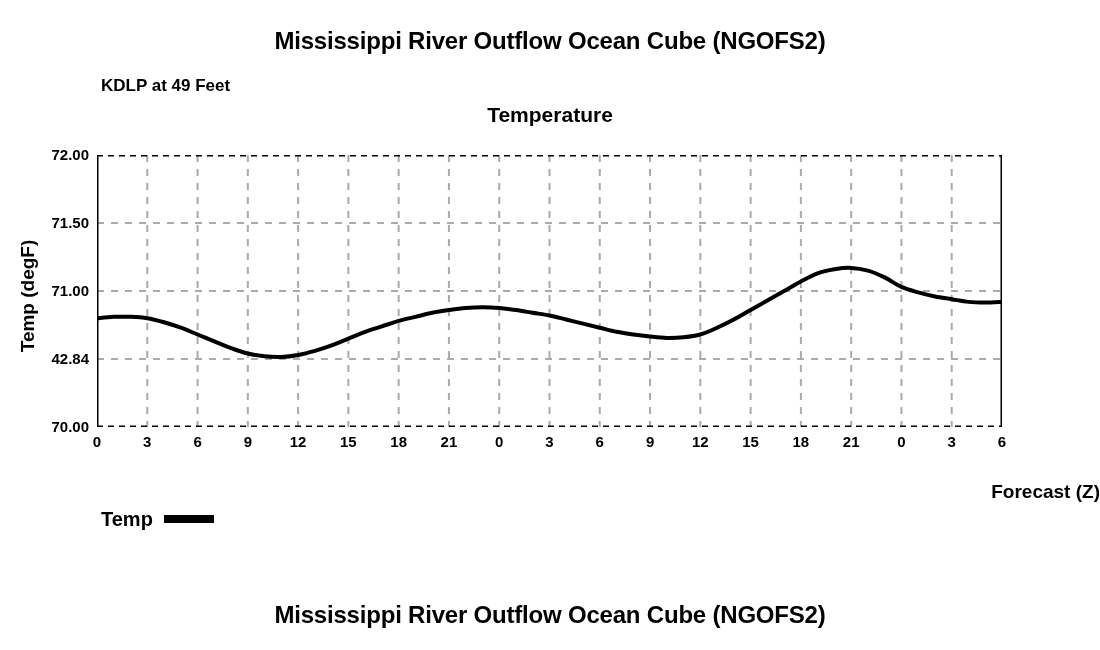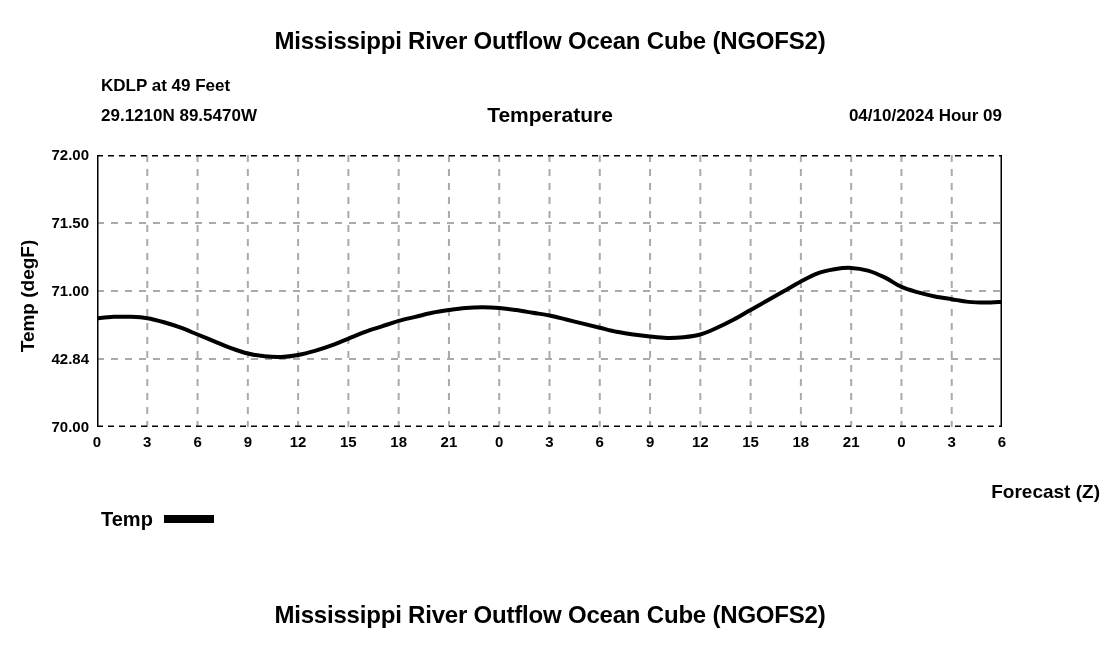--- a/index.html
+++ b/index.html
@@ -77,23 +77,21 @@
   #legend-swatch{width:50px;height:8px;background:#000000;}
 </style>
 </head>
 <body>
 
 <div class="page">
 
   <div id="title-top">Mississippi River Outflow Ocean Cube (NGOFS2)</div>
 
   <div id="station-name">KDLP at 49 Feet</div>
-  <div id="station-coords">29.1210N  89.5470W</div>
   <div id="param-title">Temperature</div>
-  <div id="run-time">04/10/2024 Hour 09</div>
 
   <div id="yaxis-title">Temp (degF)</div>
 
   <div id="ylabels">
       <div class="ytick-label" style="top: 263px;">70.00</div>
       <div class="ytick-label" style="top: 195px;">42.84</div>
       <div class="ytick-label" style="top: 127px;">71.00</div>
       <div class="ytick-label" style="top: 59px;">71.50</div>
       <div class="ytick-label" style="top: -9px; text-align: right;">72.00</div>
     </div>

